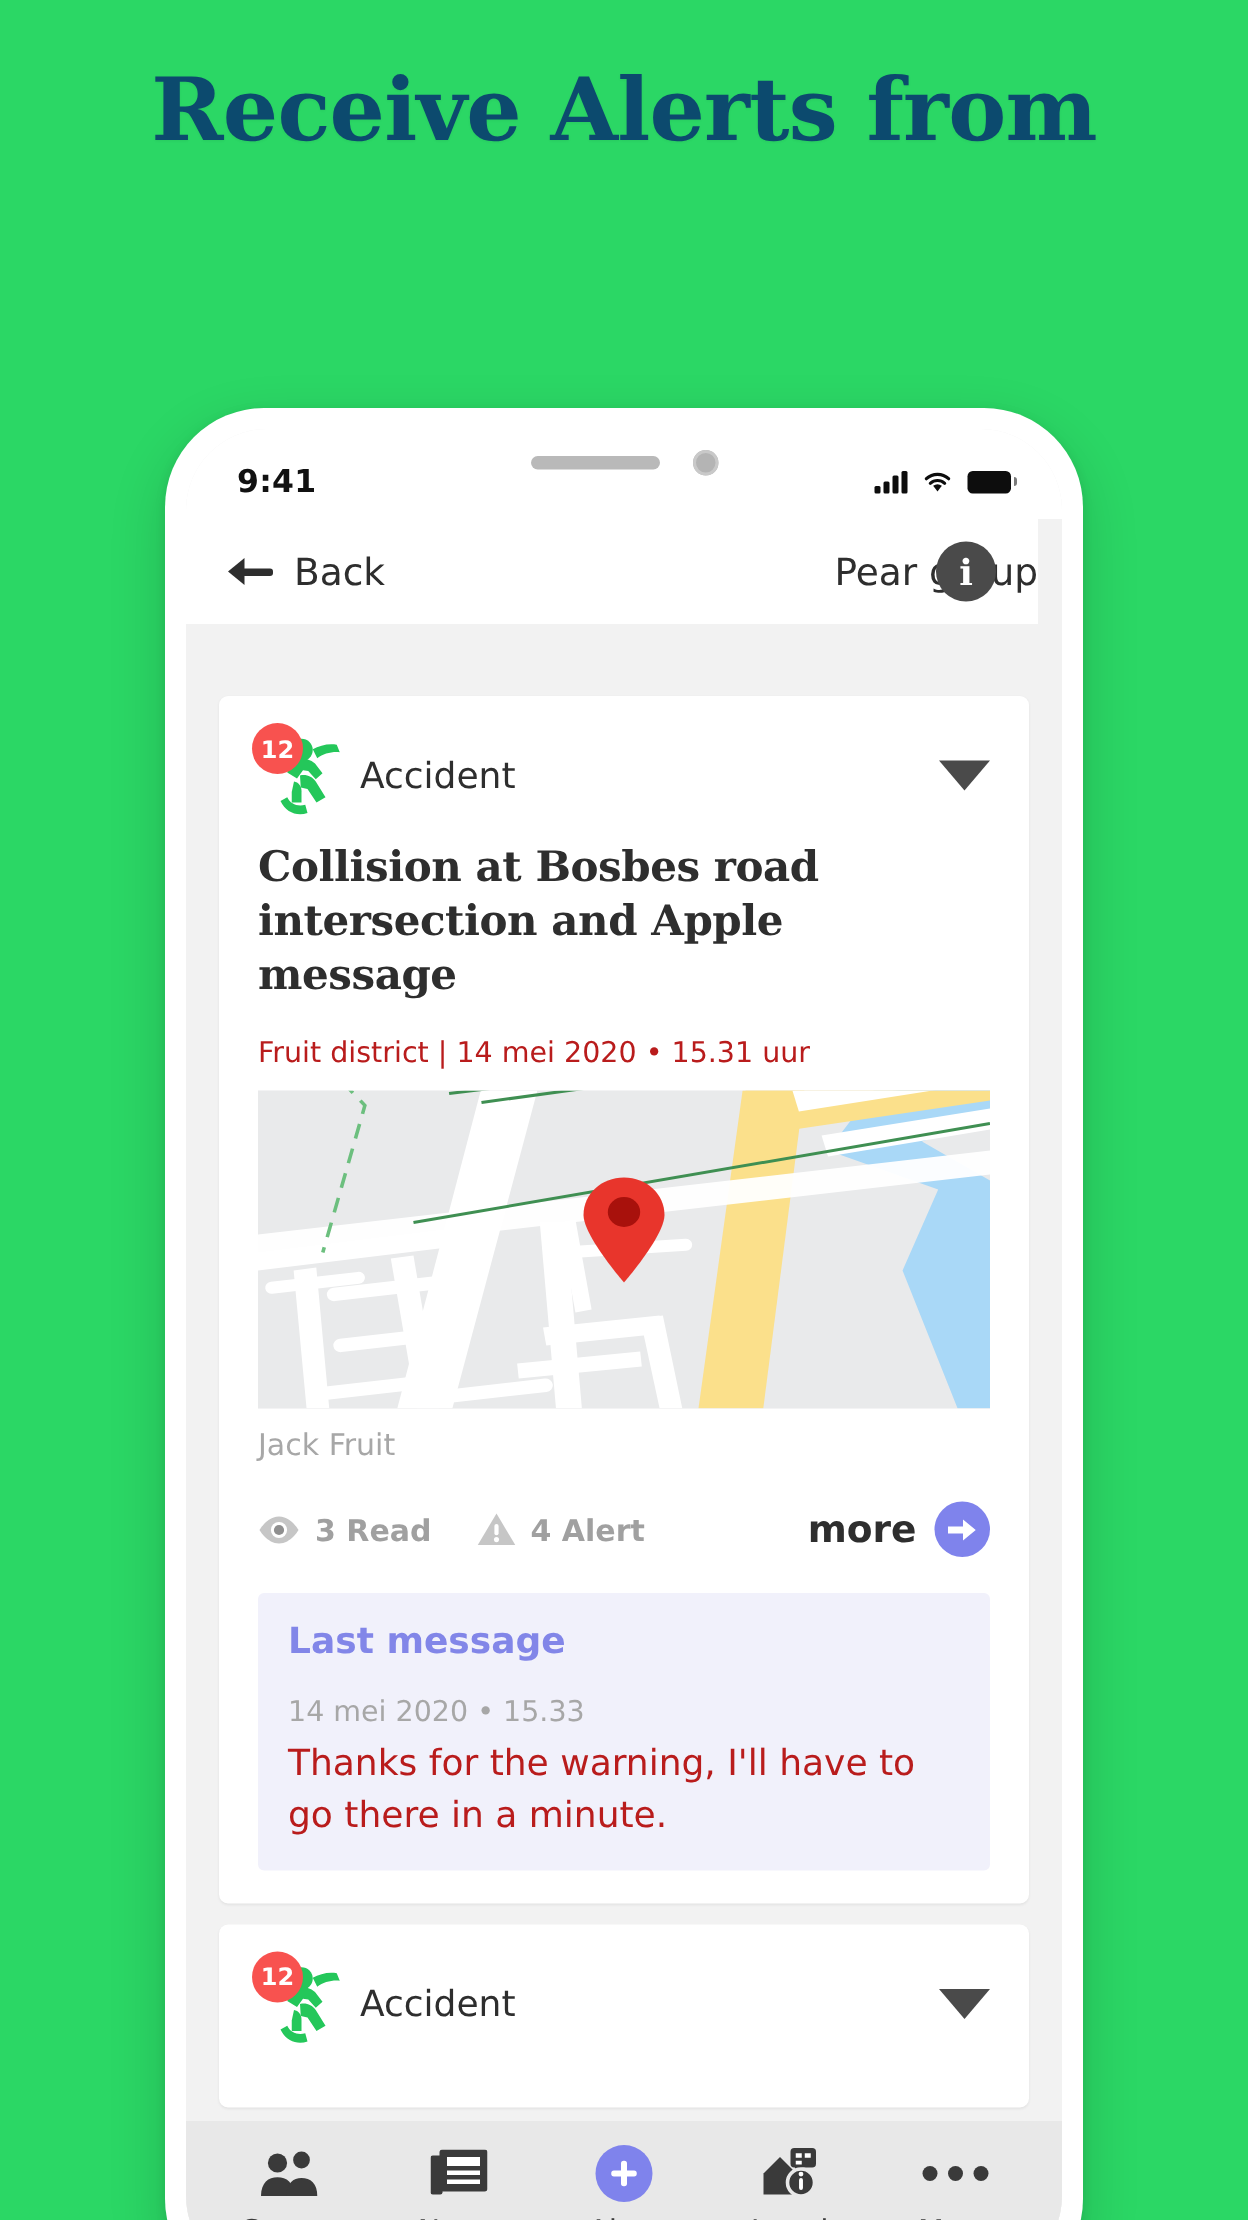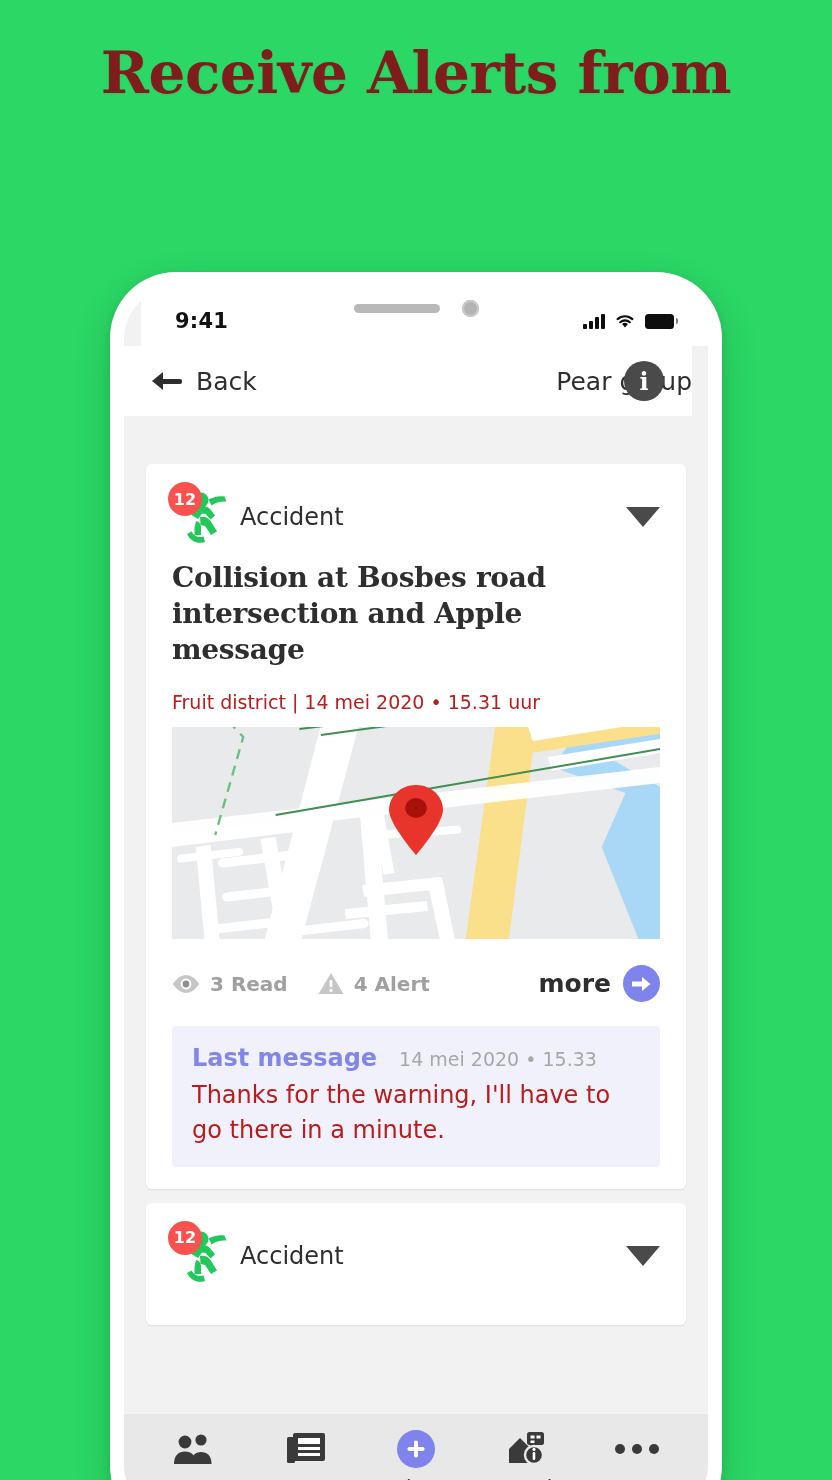--- a/index.html
+++ b/index.html
@@ -8,21 +8,21 @@
     background:#2bd765;
     font-family:"DejaVu Sans", sans-serif;
     position:relative;
   }
 
   
   .headline {
     position:absolute;
     top:40px; left:0; right:0;
     text-align:center;
-    color:#7f1d1d;
+    color:#0c4a6e;
     font-family:"DejaVu Serif", serif;
     font-weight:bold;
     font-size:58px;
     line-height:1.15;
     letter-spacing:-0.5px;
     text-shadow:0 1px 2px rgba(0,0,0,0.06);
   }
   .headline span { display:block; }
 
   
@@ -60,21 +60,21 @@
     align-items:center;
     justify-content:center;
     gap:22px;
   }
   .speaker { width:86px; height:9px; border-radius:5px; background:#b9b9b9; }
   .camera  { width:17px; height:17px; border-radius:50%; background:#b4b4b4;
              box-shadow:inset 0 0 0 2px #c9c9c9; }
 
   
   .statusbar {
-    position:absolute; top:0; left:17px; right:0;
+    position:absolute; top:0; left:0; right:0;
     height:60px;
     background:#ffffff;
     display:flex; align-items:center; justify-content:space-between;
     padding:10px 34px 0 34px;
     z-index:15;
   }
   .clock { font-size:21px; font-weight:bold; color:#111; letter-spacing:0.2px; }
   .status-icons { display:flex; align-items:center; gap:9px; }
   .signal { display:flex; align-items:flex-end; gap:2.5px; height:15px; }
   .signal i { display:block; width:3.6px; background:#0d0d0d; border-radius:1px; }
@@ -211,21 +211,21 @@
     display:flex; align-items:center; justify-content:center;
   }
 
   
   .lastmsg {
     margin-top:24px;
     background:#f1f1fb;
     border-radius:4px;
     padding:18px 20px 20px 20px;
   }
-  .lastmsg-head { display:flex; align-items:baseline; gap:22px; }
+  .lastmsg-head { display:flex; align-items:baseline; gap:22px;flex-direction:column; }
   .lastmsg-title { font-size:24px; font-weight:bold; color:#8286e8; }
   .lastmsg-time { font-size:19px; color:#a7a7a7; }
   .lastmsg-text { font-size:24px; line-height:1.42; color:#b91c1c; margin-top:6px; }
 
   
   .tabbar {
     position:absolute; bottom:0; left:0; right:0;
     height:104px;
     background:#e8e8e8;
     display:flex; align-items:center;
@@ -352,20 +352,21 @@
             <path d="M138 8 L300 -16" stroke="#3f8f52" stroke-width="2" fill="none"></path>
             <path d="M96 88 L452 22" stroke="#3f8f52" stroke-width="2" fill="none"></path>
 
             <g>
               <path d="M226 58 C240 58 251 69 251 83 C251 97 226 128 226 128 C226 128 201 97 201 83 C201 69 212 58 226 58 Z" fill="#e8352c"></path>
               <circle cx="226" cy="81" r="10" fill="#a8110c"></circle>
             </g>
           </svg>
         </div>
 
+        <div class="card-author">Jack Fruit</div>
 
         <div class="stats">
           <div class="stat">
             <svg width="28" height="22" viewBox="0 0 28 22">
               <path d="M14 2 C22 2 27 11 27 11 C27 11 22 20 14 20 C6 20 1 11 1 11 C1 11 6 2 14 2 Z" fill="#c6c6c6"></path>
               <circle cx="14" cy="11" r="5.4" fill="#ffffff"></circle>
               <circle cx="14" cy="11" r="3.4" fill="#8f8f8f"></circle>
             </svg>
             <span class="stat-label">3 Read</span>
           </div>

